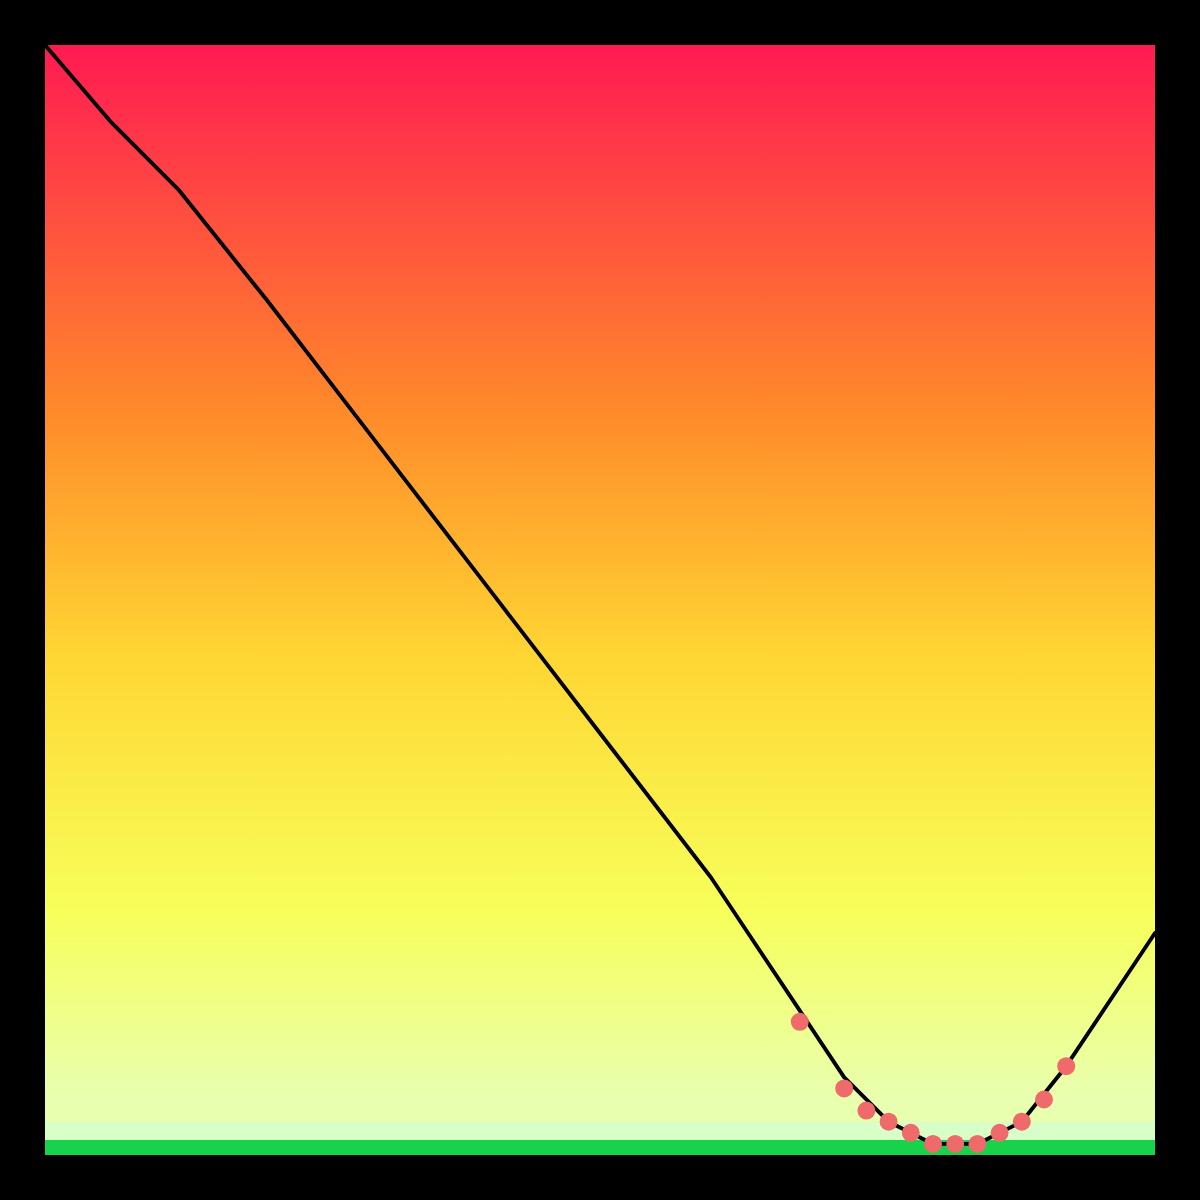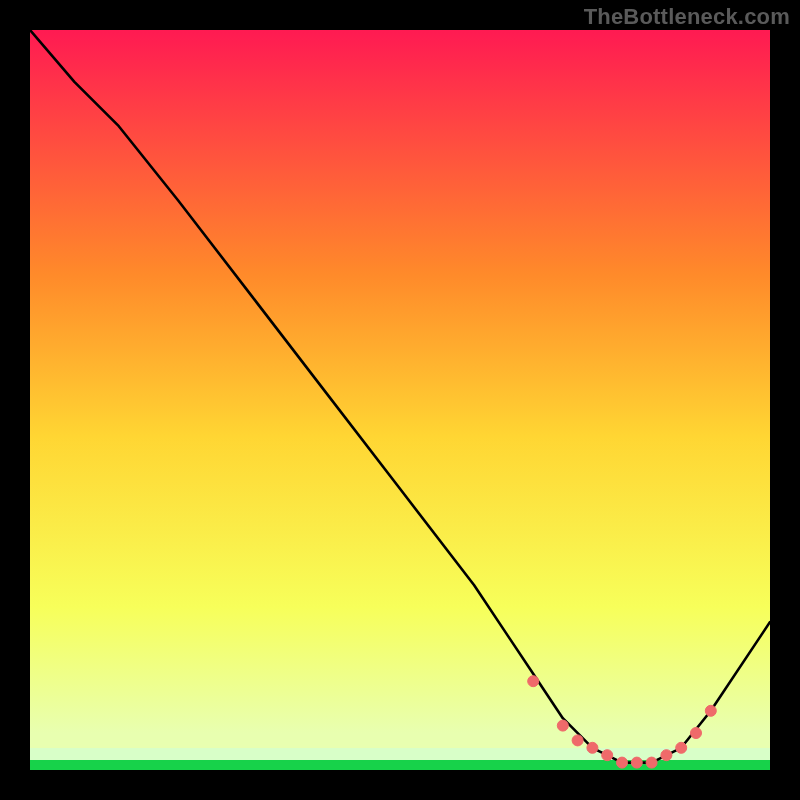--- a/index.html
+++ b/index.html
@@ -29,21 +29,20 @@
   }
   svg {
     display: block;
   }
 </style>
 </head>
 <body>
 
 <div class="frame">
 
-  <div class="watermark">TheBottleneck.com</div>
 
   <svg id="chart-svg" width="800" height="800" viewBox="0 0 800 800">
     <defs>
       <linearGradient id="bg-grad" x1="0" y1="0" x2="0" y2="1">
         <stop id="g0" offset="0%" stop-color="#ff1a52"></stop>
         <stop id="g1" offset="33%" stop-color="#ff8a2a"></stop>
         <stop id="g2" offset="55%" stop-color="#ffd633"></stop>
         <stop id="g3" offset="78%" stop-color="#f7ff5a"></stop>
         <stop id="g4" offset="95%" stop-color="#e8ffb0"></stop>
       </linearGradient>

